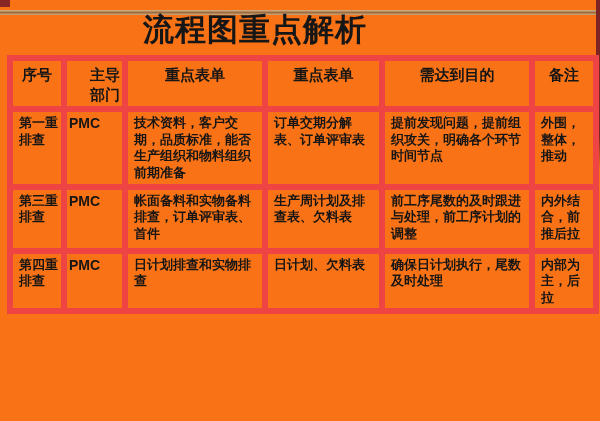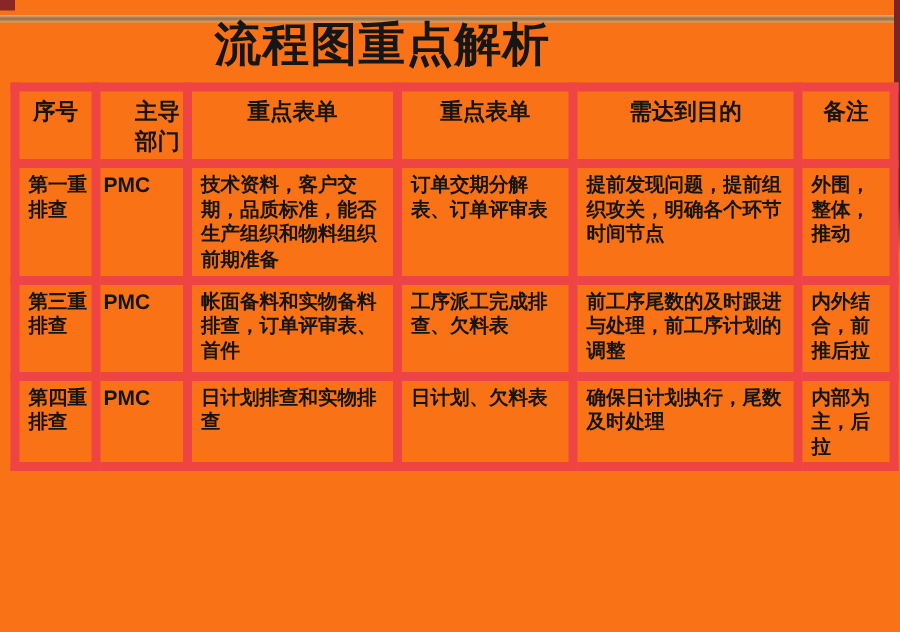--- a/index.html
+++ b/index.html
@@ -100,21 +100,21 @@
         <td>技术资料，客户交期，品质标准，能否生产组织和物料组织前期准备</td>
         <td>订单交期分解表、订单评审表</td>
         <td>提前发现问题，提前组织攻关，明确各个环节时间节点</td>
         <td>外围，整体，推动</td>
       </tr>
       <tr style="height:64px">
         <td class="col-no">第三重
 排查</td>
         <td class="col-dept">PMC</td>
         <td>帐面备料和实物备料排查，订单评审表、首件</td>
-        <td>工序派工完成排查、欠料表</td>
+        <td>生产周计划及排查表、欠料表</td>
         <td>前工序尾数的及时跟进与处理，前工序计划的调整</td>
         <td>内外结合，前推后拉</td>
       </tr>
       <tr style="height:36px">
         <td class="col-no">第四重
 排查</td>
         <td class="col-dept">PMC</td>
         <td>日计划排查和实物排查</td>
         <td>日计划、欠料表</td>
         <td>确保日计划执行，尾数及时处理</td>

